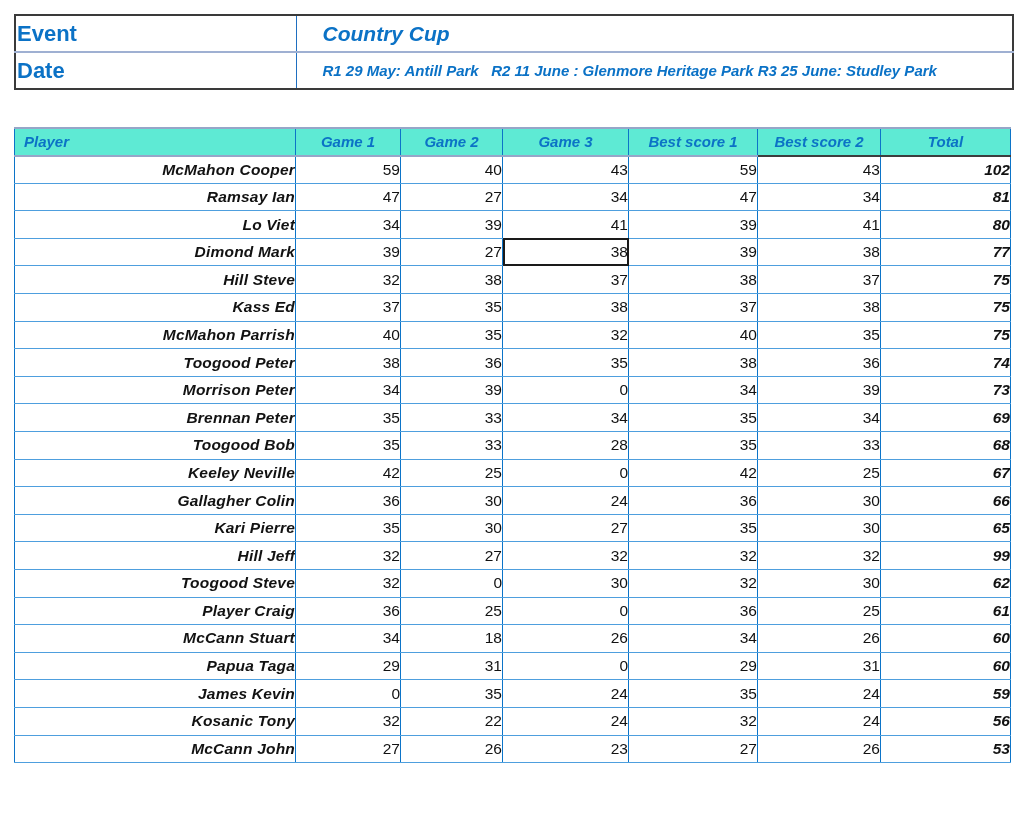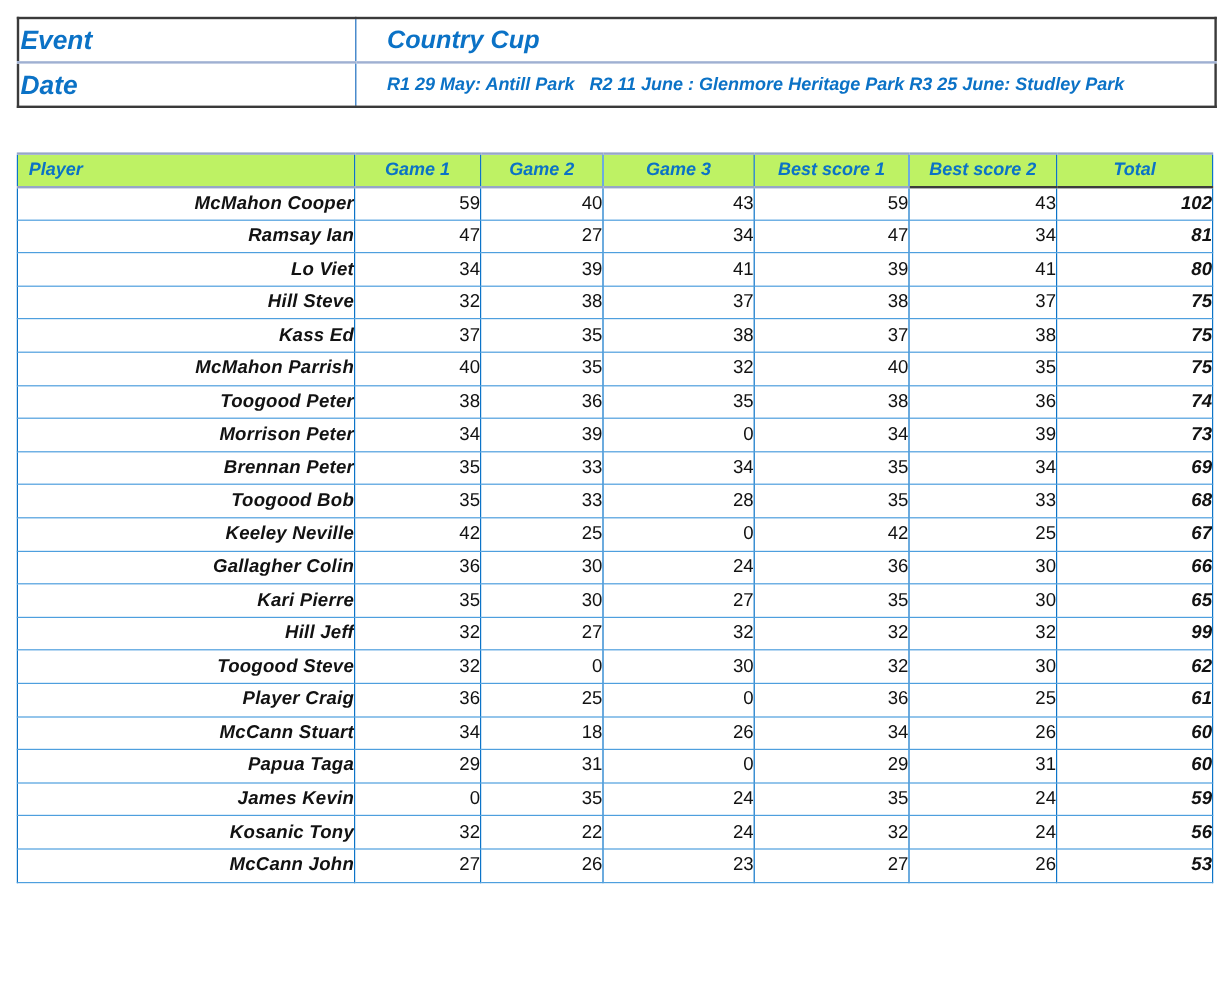--- a/index.html
+++ b/index.html
@@ -24,21 +24,21 @@
     border-collapse:collapse;
     width:1000px;
     table-layout:fixed;
     border:2px solid #3a3a3a;
     margin-bottom:37px;
   }
   table.info td{height:37px;vertical-align:middle;}
   td.ilabel{
     width:281px;
     color:var(--blue-text);
-    font-style:italic;font-weight:bold;font-size:22px;
+    font-weight:bold;font-size:22px;
     border-right:1.5px solid #1F6FC0;
   }
   td.ivalue{
     padding-left:26px;
     color:var(--blue-text);
     font-style:italic;font-weight:bold;
   }
   td.ivalue.big{font-size:21px;}
   td.ivalue.small{font-size:15px;white-space:pre;}
   tr.irow-top td{border-bottom:2px solid #9FB0D2;}
@@ -56,21 +56,21 @@
     overflow:hidden;
   }
   table.score th{
     color:var(--blue-text);
     font-style:italic;font-weight:bold;font-size:15px;
     text-align:center;
     border-left:1.5px solid var(--v-line);
     border-right:1.5px solid var(--v-line);
     border-top:2px solid var(--hdr-line);
     border-bottom:2px solid var(--hdr-line);
-    background:#bef264;
+    background:#5eead4;
   }
   table.score th.first{text-align:left;padding-left:9px;}
   table.score th.dkb{border-bottom:2px solid var(--dark-line);}
   table.score td{
     border-left:1.5px solid var(--v-line);
     border-right:1.5px solid var(--v-line);
     border-top:1.5px solid var(--h-line);
     border-bottom:1.5px solid var(--h-line);
     font-size:15.5px;color:#121212;background:#fff;
   }
@@ -153,20 +153,29 @@
         <tr>
           <td class="player">Lo Viet</td>
           <td class="num">34</td>
           <td class="num">39</td>
           <td class="num">41</td>
           <td class="num">39</td>
           <td class="num dark">41</td>
           <td class="total dark">80</td>
         </tr>
         <tr>
+          <td class="player">Dimond Mark</td>
+          <td class="num">39</td>
+          <td class="num">27</td>
+          <td class="num selected">38</td>
+          <td class="num">39</td>
+          <td class="num dark">38</td>
+          <td class="total dark">77</td>
+        </tr>
+        <tr>
           <td class="player">Hill Steve</td>
           <td class="num">32</td>
           <td class="num">38</td>
           <td class="num">37</td>
           <td class="num">38</td>
           <td class="num dark">37</td>
           <td class="total dark">75</td>
         </tr>
         <tr>
           <td class="player">Kass Ed</td>

